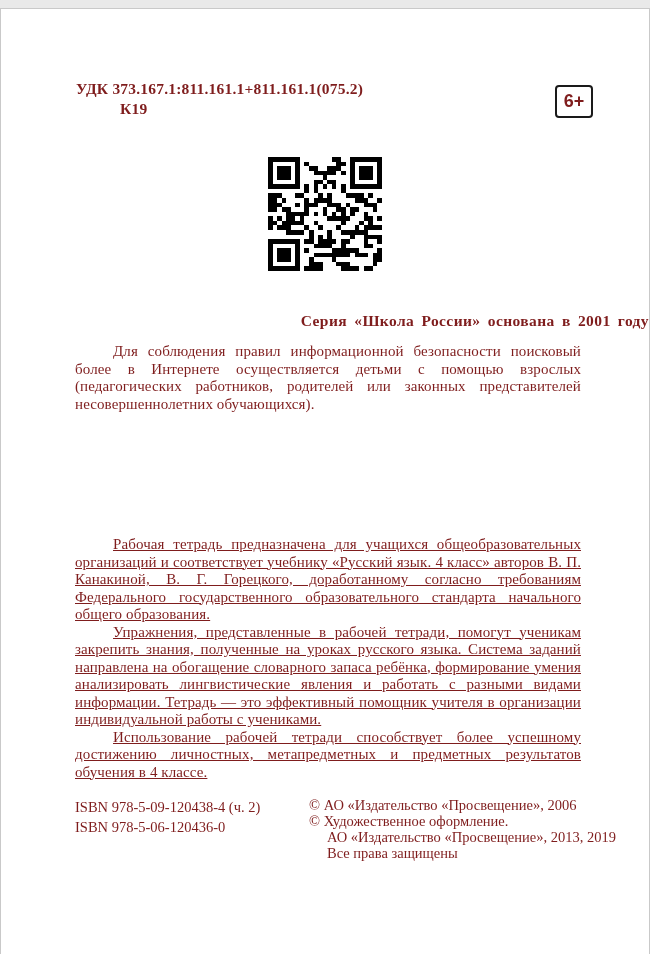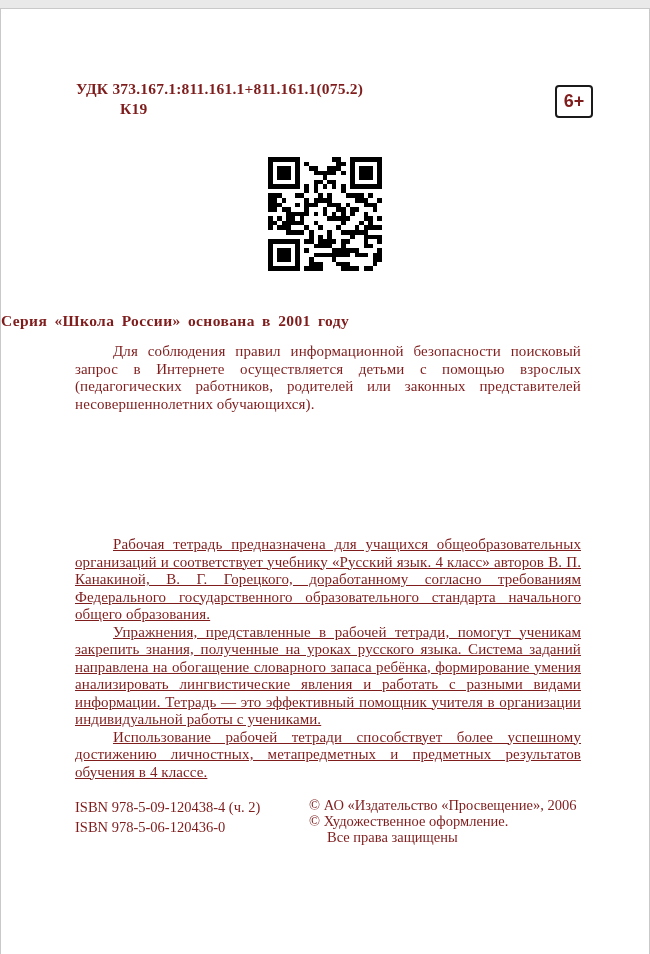--- a/index.html
+++ b/index.html
@@ -28,21 +28,21 @@
     font-family:"Liberation Sans","DejaVu Sans",sans-serif;
     font-weight:bold;font-size:18px;
   }
   .qr-wrap{
     position:absolute;left:0;right:0;top:148px;
     display:flex;justify-content:center;
   }
   .qr-wrap svg{display:block;}
   .series-line{
     position:absolute;left:0;right:0;top:303px;
-    text-align:left;font-weight:bold;font-size:15.5px;
+    text-align:right;font-weight:bold;font-size:15.5px;
     letter-spacing:0.4px;
     word-spacing:3px;
   }
   .para{
     font-size:15px;line-height:17.5px;
     text-align:justify;
     text-indent:38px;
     margin:0;
     letter-spacing:0.1px;
   }
@@ -384,34 +384,35 @@
         <rect x="18" y="24" width="1" height="1" fill="#000000"></rect>
         <rect x="19" y="24" width="1" height="1" fill="#000000"></rect>
         <rect x="21" y="24" width="1" height="1" fill="#000000"></rect>
         <rect x="22" y="24" width="1" height="1" fill="#000000"></rect>
       </svg>
   </div>
 
   <div class="series-line">Серия «Школа России» основана в 2001 году</div>
 
   <div class="safety-block">
-    <p class="para">Для соблюдения правил информационной безопасности поисковый запрос в Интернете осуществляется детьми с помощью взрослых (педагогических работников, родителей или законных представителей несовершеннолетних обучающихся).</p>
+    <p class="para">Для соблюдения правил информационной безопасности поисковый более в Интернете осуществляется детьми с помощью взрослых (педагогических работников, родителей или законных представителей несовершеннолетних обучающихся).</p>
   </div>
 
   <div class="annotation-block">
     <p class="para">Рабочая тетрадь предназначена для учащихся общеобразовательных организаций и соответствует учебнику «Русский язык. 4 класс» авторов В. П. Канакиной, В. Г. Горецкого, доработанному согласно требованиям Федерального государственного образовательного стандарта начального общего образования.</p>
     <p class="para">Упражнения, представленные в рабочей тетради, помогут ученикам закрепить знания, полученные на уроках русского языка. Система заданий направлена на обогащение словарного запаса ребёнка, формирование умения анализировать лингвистические явления и работать с разными видами информации. Тетрадь — это эффективный помощник учителя в организации индивидуальной работы с учениками.</p>
     <p class="para">Использование рабочей тетради способствует более успешному достижению личностных, метапредметных и предметных результатов обучения в 4 классе.</p>
   </div>
 
   <div class="bottom-block">
     <div class="isbn-col">
       <div class="isbn-line">ISBN  978-5-09-120438-4  (ч. 2)</div>
       <div class="isbn-line">ISBN  978-5-06-120436-0</div>
     </div>
     <div class="copy-col">
       <div class="copy-line">©  АО «Издательство «Просвещение», 2006</div>
       <div class="copy-line">©  Художественное оформление.</div>
+      <div class="copy-line indent">АО «Издательство «Просвещение», 2013, 2019</div>
       <div class="copy-line indent">Все права защищены</div>
     </div>
   </div>
 
 </div>
 
 </body></html>

